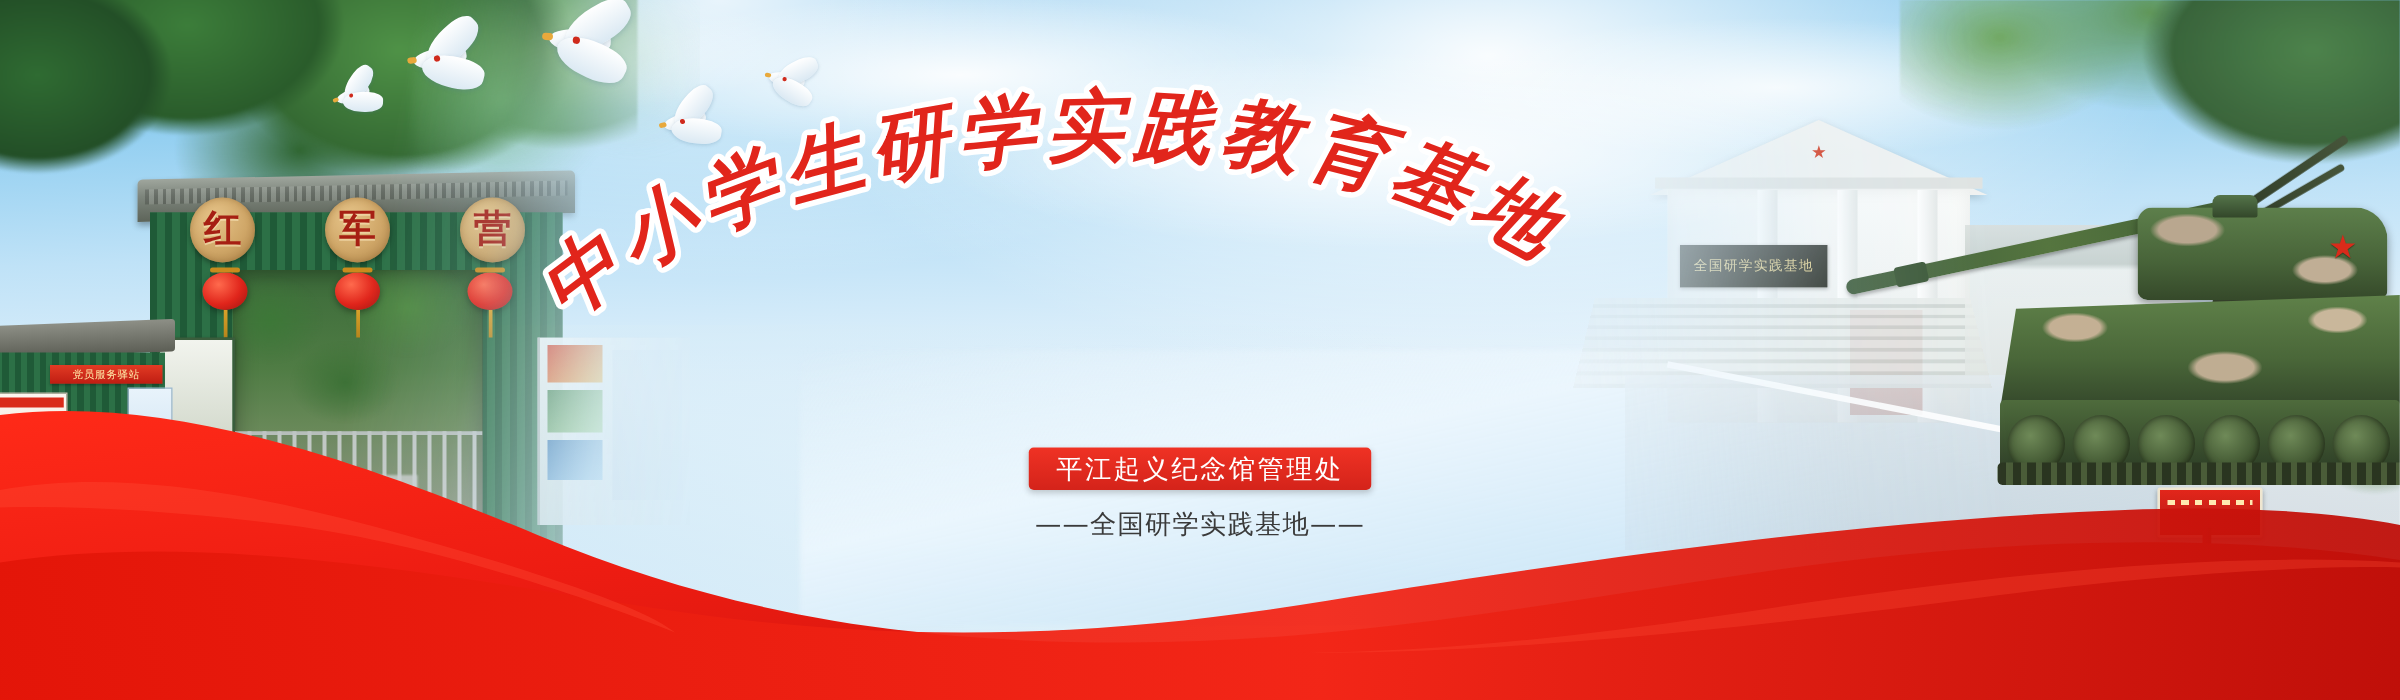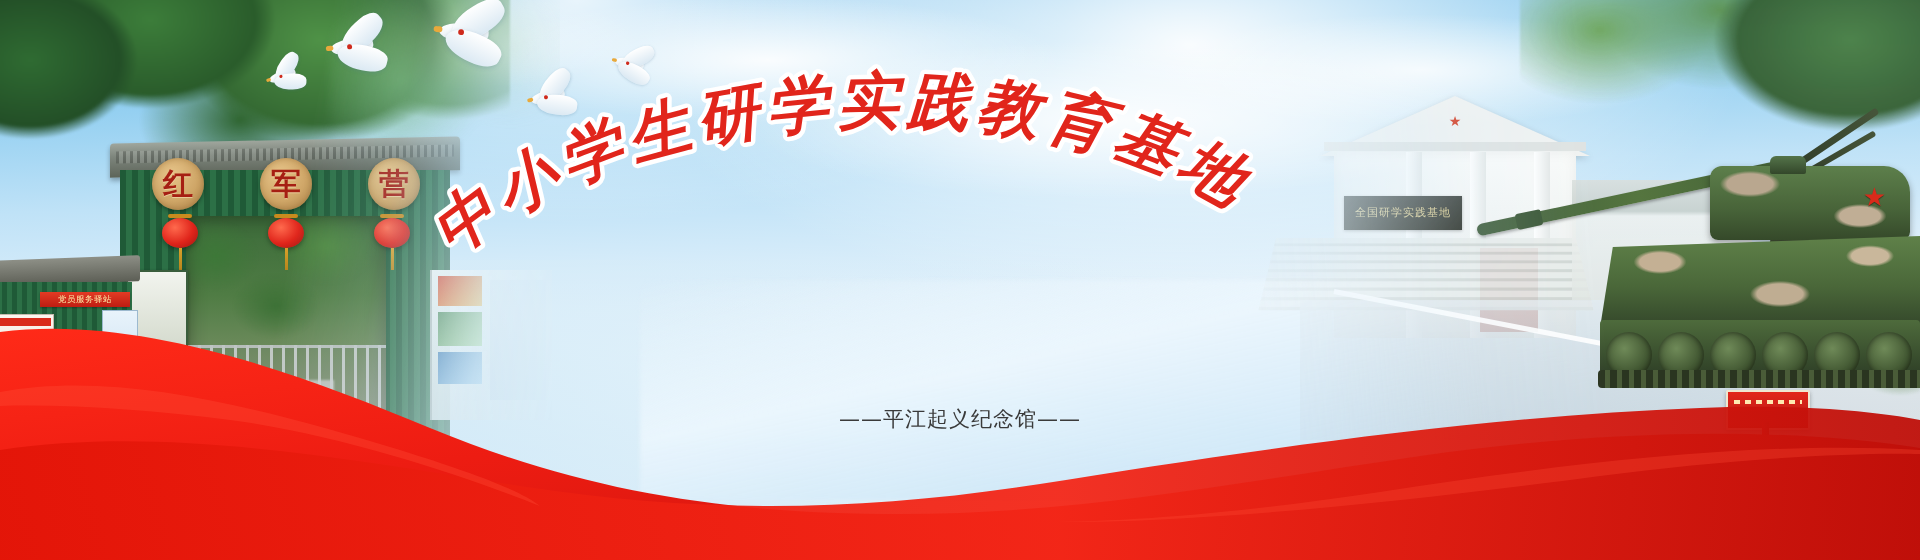--- a/index.html
+++ b/index.html
@@ -620,23 +620,26 @@
       </defs>
       <text>
         <textPath href="#arcpath" xlink:href="#arcpath" startOffset="2%">
           <tspan id="arc-text-span">中小学生研学实践教育基地</tspan>
         </textPath>
       </text>
     </svg>
   </div>
 
 
+  <div class="badge-wrap">
+    <span class="badge">平江起义纪念馆管理处</span>
+  </div>
 
   <div class="subtitle-wrap">
-    <span class="subtitle">——平江起义纪念馆——</span>
+    <span class="subtitle">——全国研学实践基地——</span>
   </div>
 
   <div class="ribbon">
     <svg viewBox="0 0 1920 260" preserveAspectRatio="none">
       <defs>
         <linearGradient id="rg1" x1="0" y1="0" x2="1" y2="1">
           <stop offset="0%" stop-color="#ff2a18"></stop>
           <stop offset="40%" stop-color="#ed1c12"></stop>
           <stop offset="100%" stop-color="#c4120b"></stop>
         </linearGradient>

